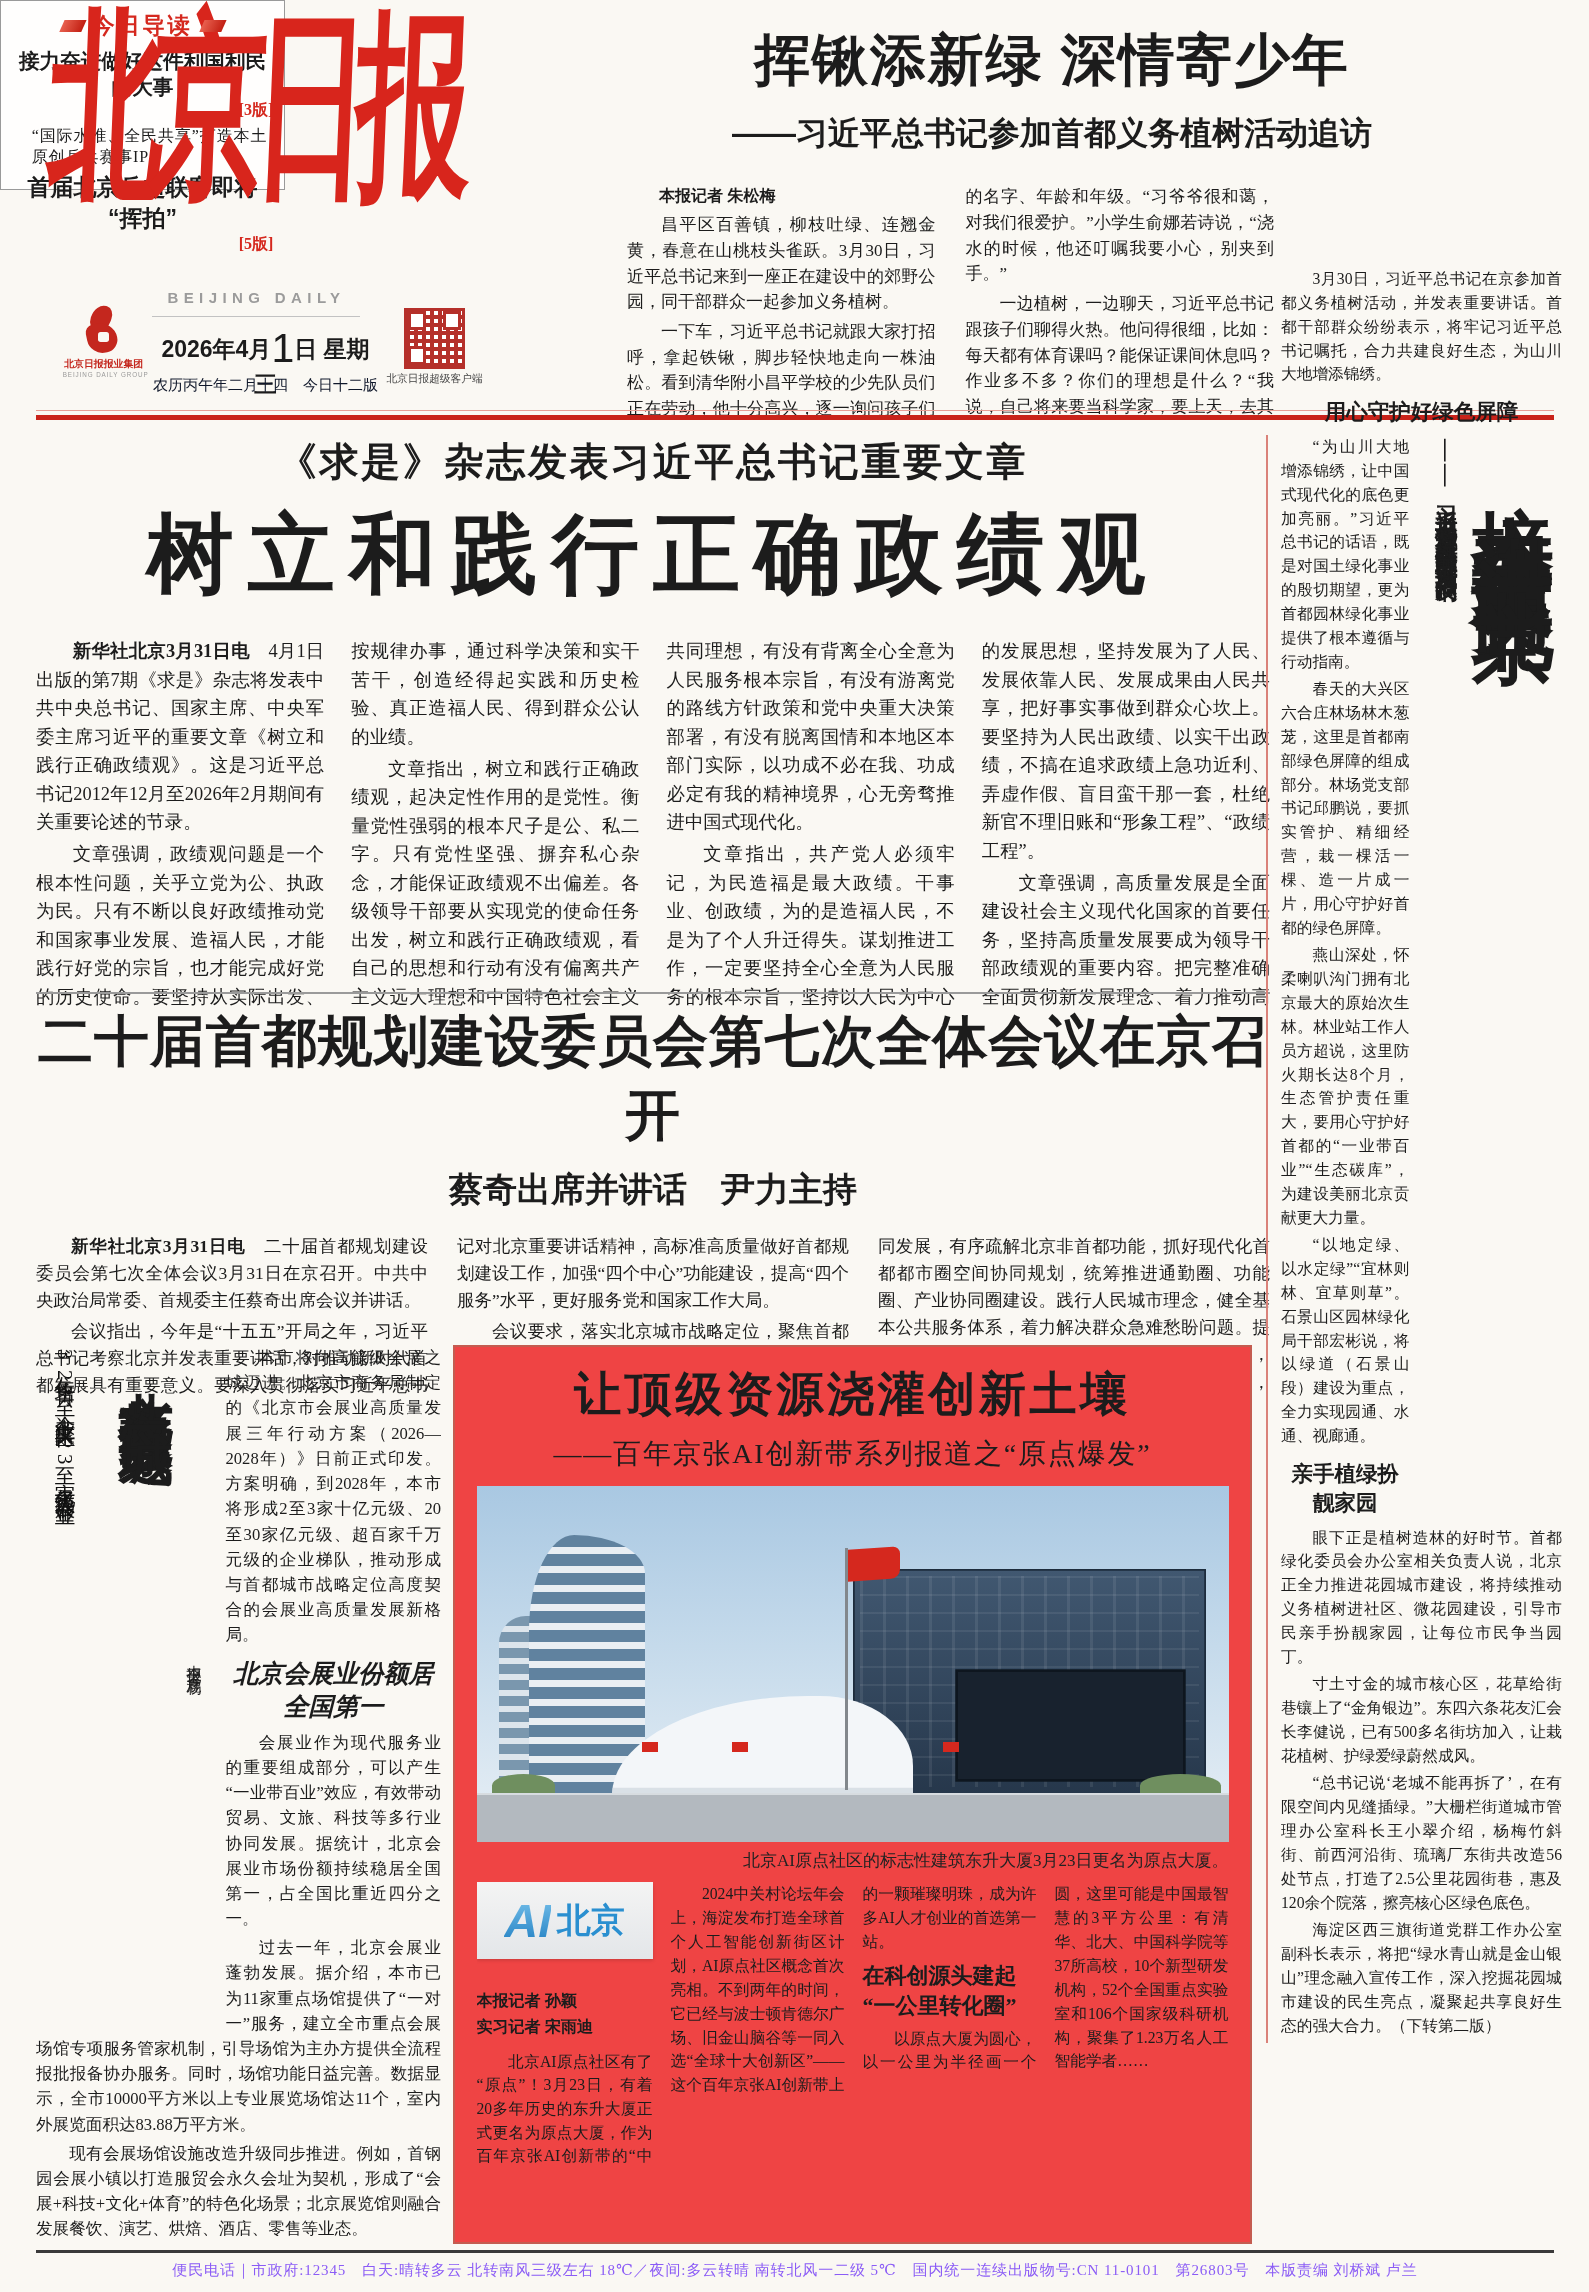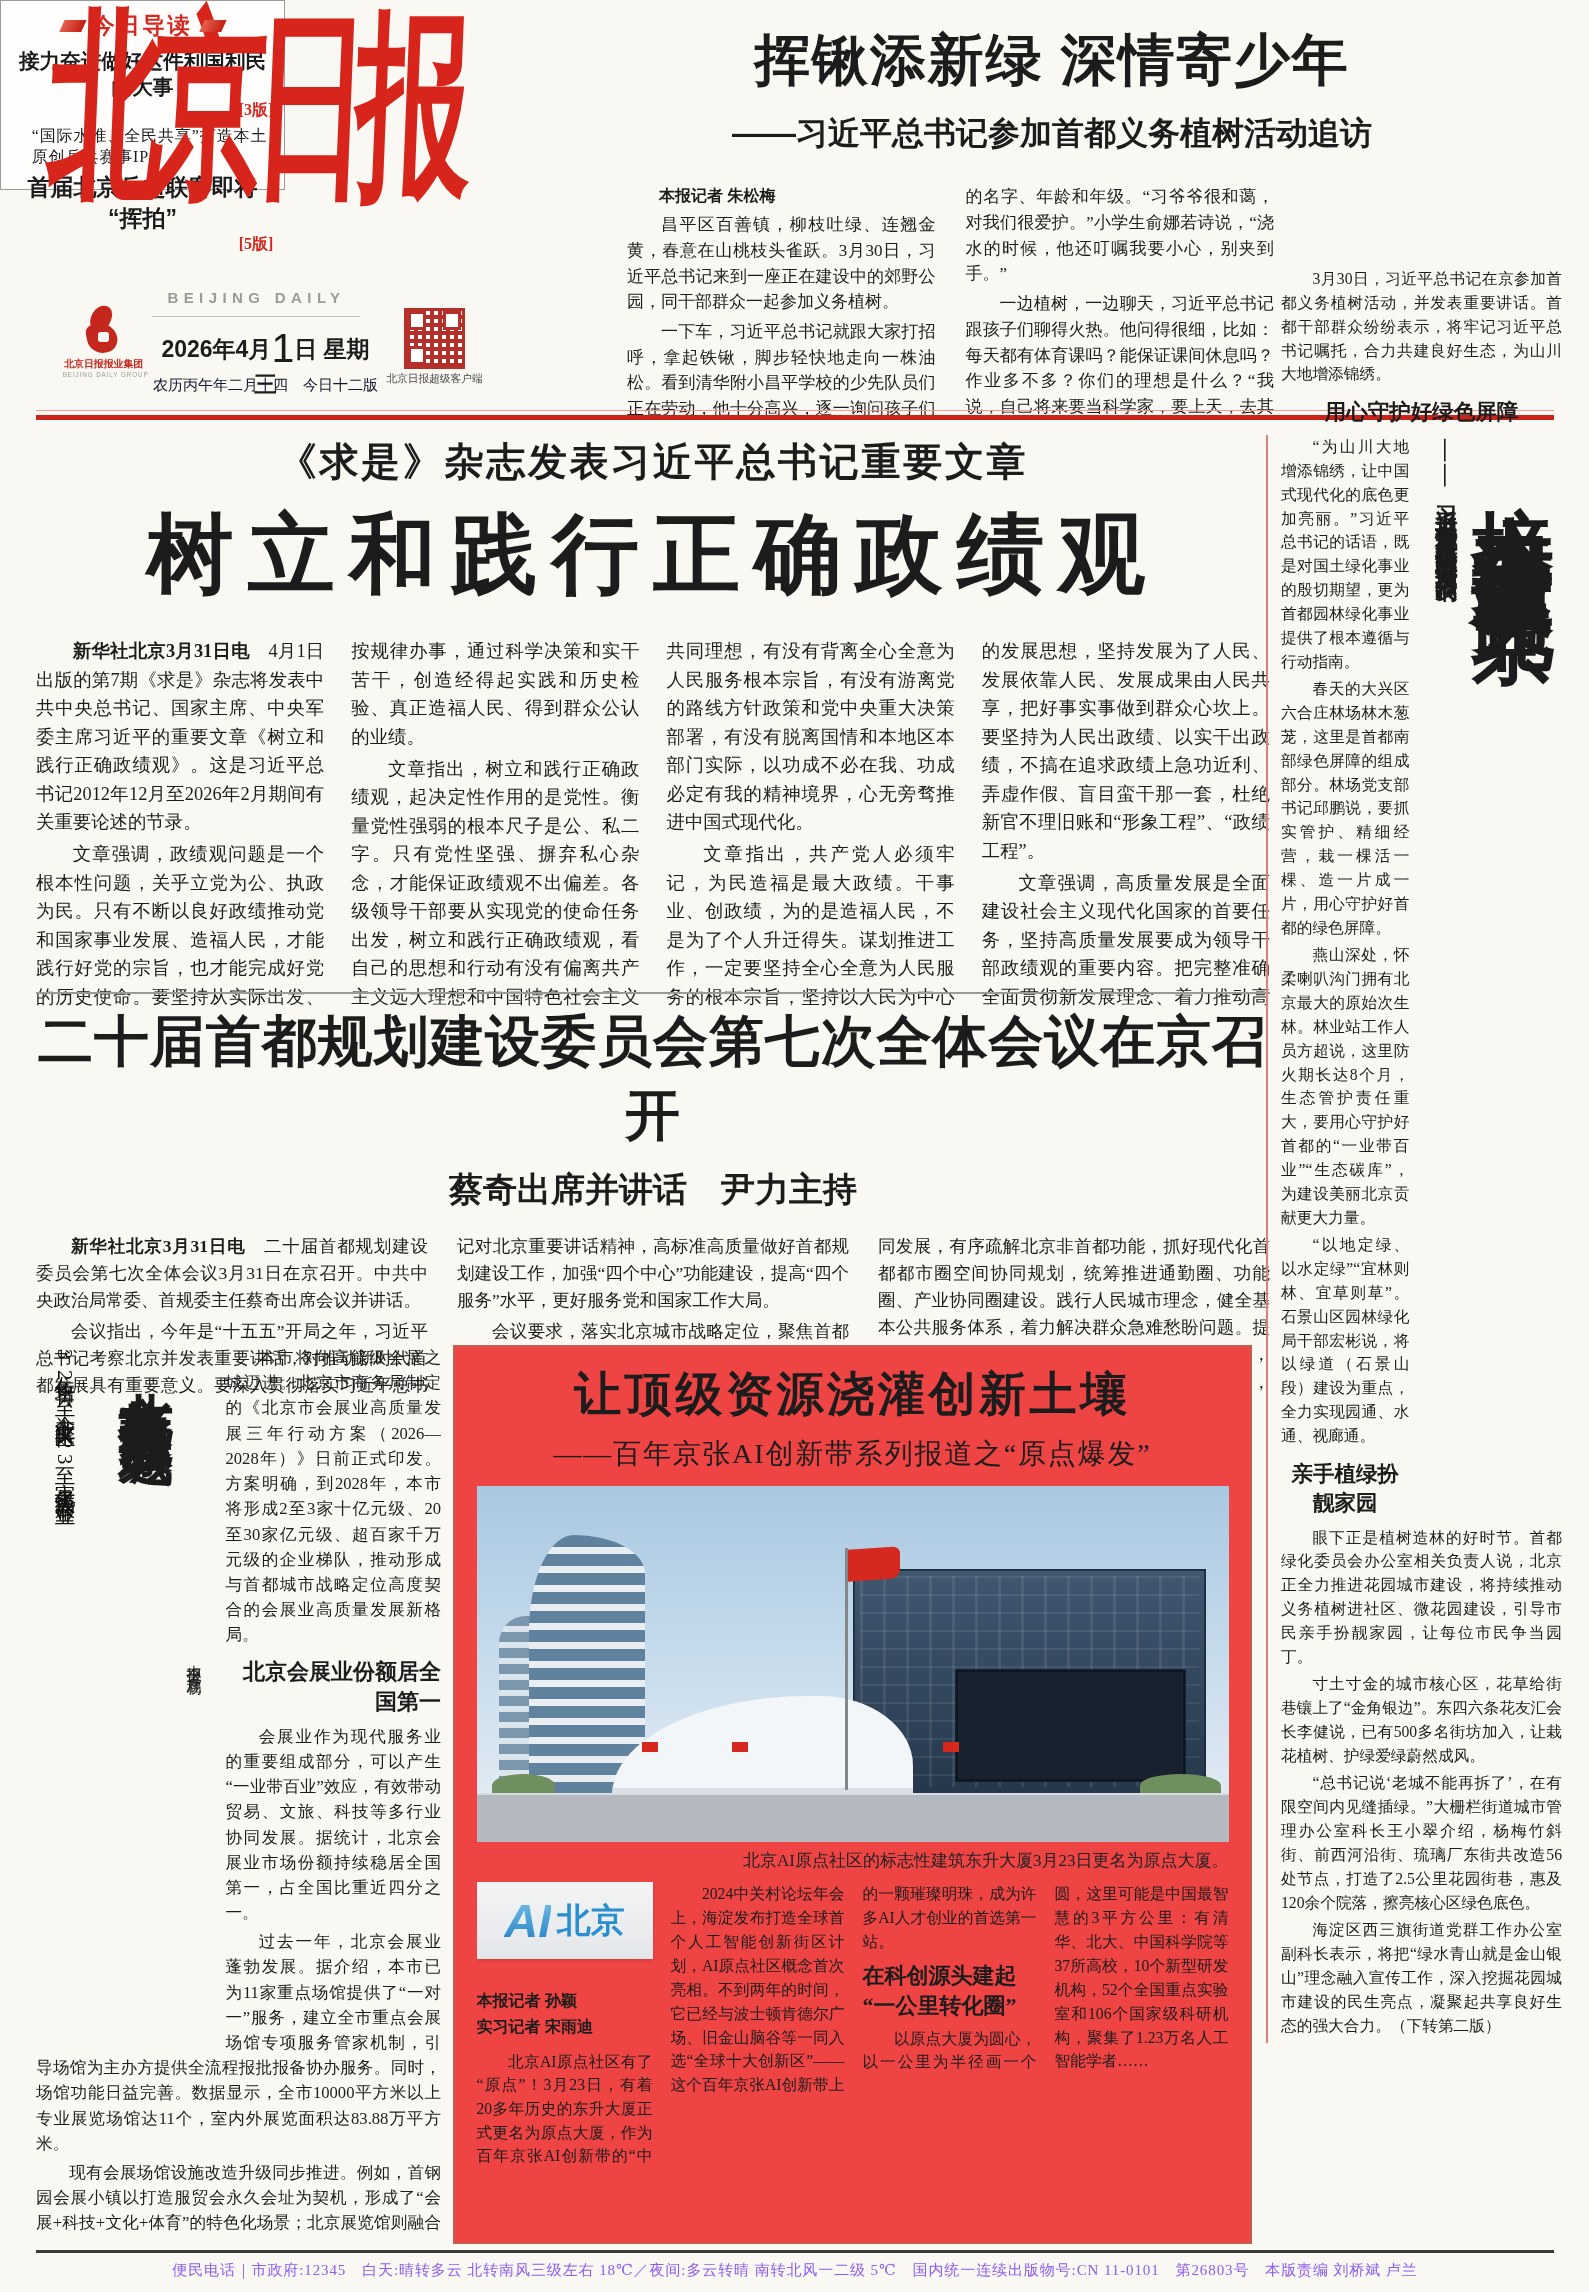--- a/index.html
+++ b/index.html
@@ -64,22 +64,22 @@
   .meet-body{margin-top:19.7px;height:176px;overflow:hidden;column-count:3;column-gap:29px;font-size:17.5px;}
 
   
   #expo{left:36px;top:1345px;width:405px;height:891px;overflow:hidden;font-size:16.6px;}
   .expo-float{float:left;width:177px;height:676px;margin:3.6px 12.5px 7.2px 0;display:flex;}
   .v{writing-mode:vertical-rl;}
   .expo-note{width:41px;font-size:20.6px;line-height:1.2;letter-spacing:2.7px;color:#111;}
   .expo-head{width:99px;font-size:54px;font-weight:900;line-height:1.1;letter-spacing:3.6px;
              font-family:"Liberation Sans","DejaVu Sans",sans-serif;}
   .expo-byline{width:27px;font-size:15px;padding-top:304px;letter-spacing:1.8px;}
-  .subhead{font-weight:900;font-size:22px;text-align:right;margin:9px 0 7.2px 0;
-           font-family:"Liberation Sans","DejaVu Sans",sans-serif;}
+  .subhead{font-weight:900;font-size:25px;text-align:center;margin:9px 0 7.2px 0;
+           font-family:"Liberation Sans","DejaVu Sans",sans-serif;font-style:italic;}
 
   
   #ai-box{left:453px;top:1345px;width:799px;height:899px;border:2.7px solid #c45c50;background:#ef4444;
           padding:16px 21.5px;box-sizing:border-box;}
   .ai-h{font-size:47px;font-weight:900;letter-spacing:3.6px;}
   .ai-dek{font-size:28px;margin-top:9px;letter-spacing:1.8px;}
   .photo{position:relative;margin-top:12.5px;height:356px;overflow:hidden;
          background:linear-gradient(180deg,#a9c8e2 0%,#c8dcec 50%,#e9f0f6 100%);}
   .ph-ground{position:absolute;left:0;right:0;bottom:0;height:47px;background:#b3b9bf;}
   .ph-ground2{position:absolute;left:0;right:0;bottom:41px;height:7.2px;background:#d7dce0;}

